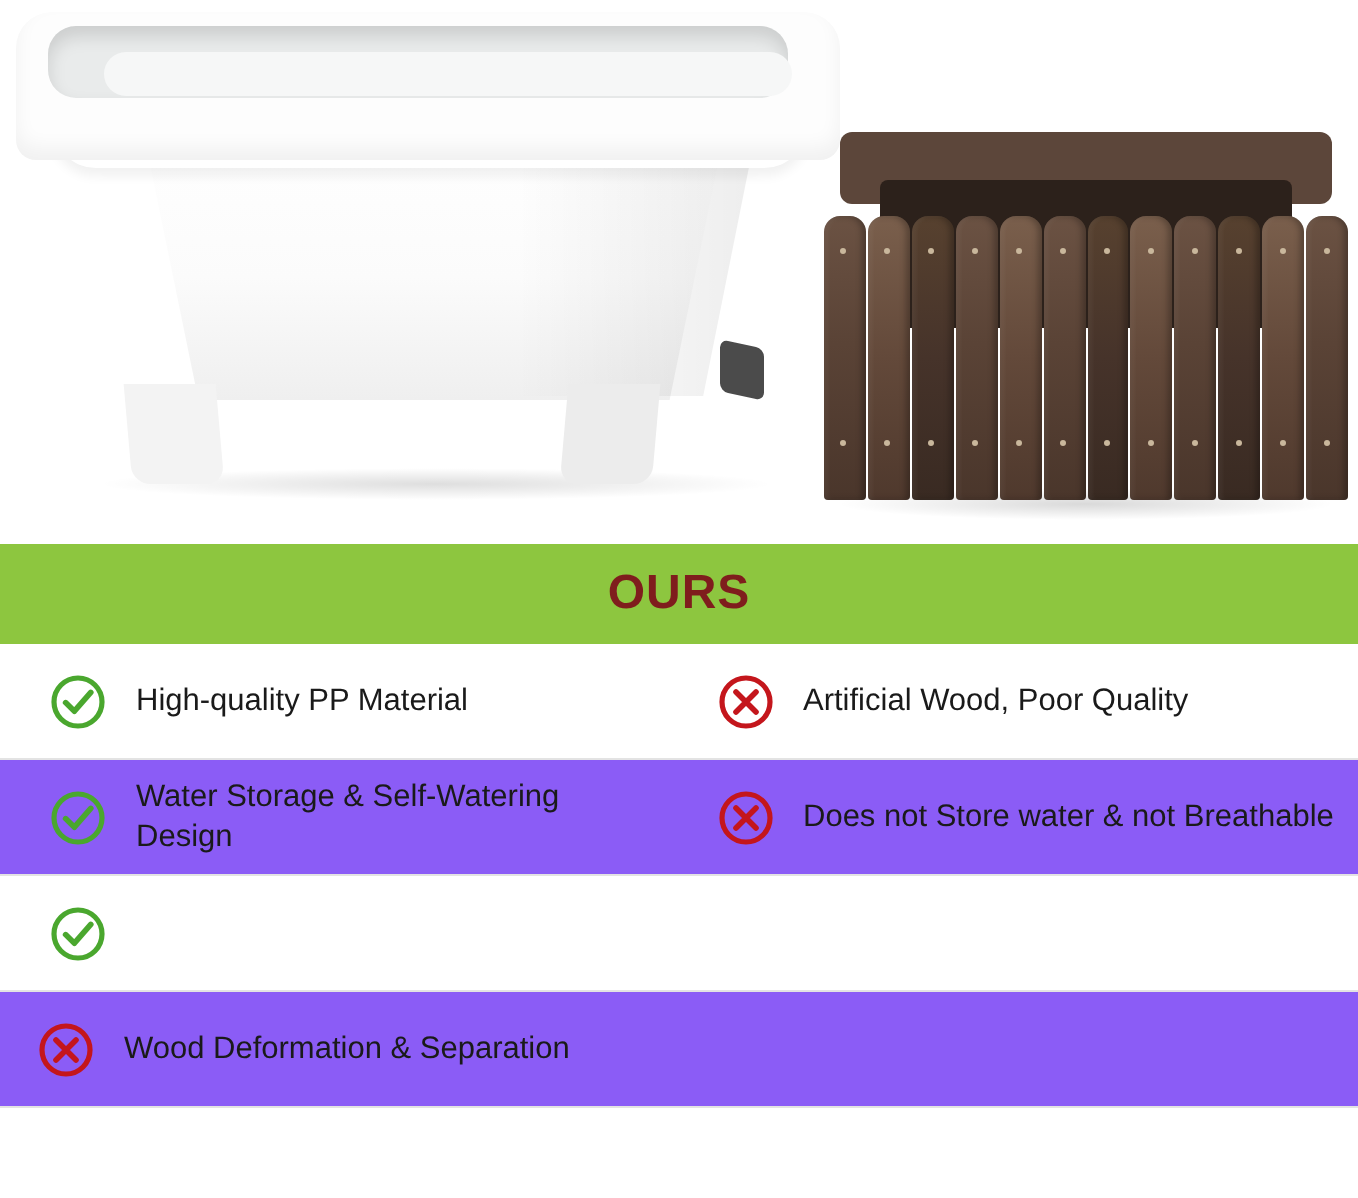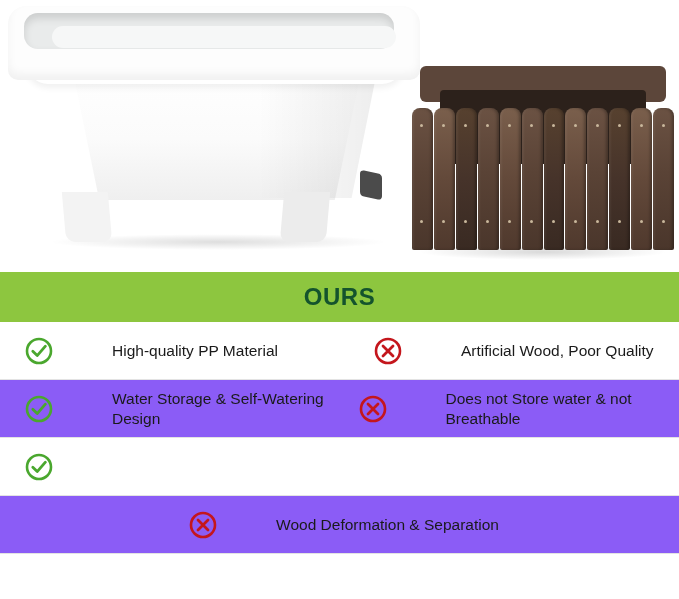--- a/index.html
+++ b/index.html
@@ -204,42 +204,41 @@
   .compare-head {
     display: flex;
     height: 50px;
     background: #8dc63f;
   }
   .compare-head .col {
     flex: 1 1 50%;
     display: flex;
     align-items: center;
     justify-content: center;
-    color: #14532d;
+    color: #7f1d1d;
     font-size: 24px;
     font-weight: bold;
     letter-spacing: 0.5px;
   }
 
   .row {
     display: flex;
     min-height: 57px;
     border-bottom: 1px solid #e3e3e3;
     align-items: stretch;
   }
   .row.alt { background: #8b5cf6; }
   .row .cell {
     flex: 1 1 50%;
     display: flex;
     align-items: center;
     padding: 6px 10px 6px 24px;
     box-sizing: border-box;
-    gap: 44px;
-  }
-  .row .cell.right { padding-left: 18px; justify-content: center; }
+  }
+  .row .cell.right { padding-left: 18px; }
   .icon-wrap {
     flex: 0 0 auto;
     width: 30px;
     height: 30px;
     margin-right: 14px;
     display: flex;
     align-items: center;
     justify-content: center;
   }
   .cell-text {

